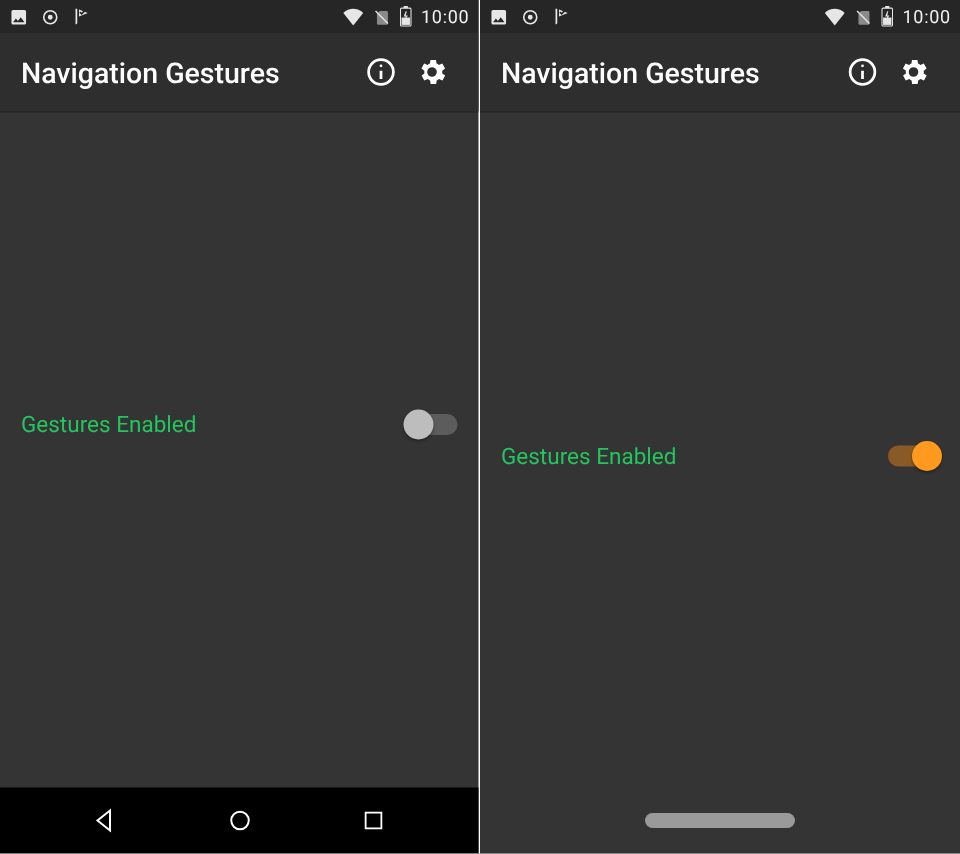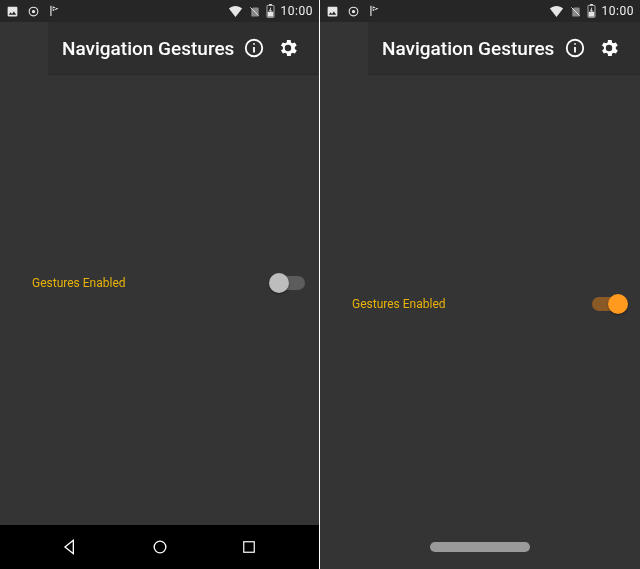--- a/index.html
+++ b/index.html
@@ -9,29 +9,29 @@
   .divider { border-right: 1px solid #fff; }
 
   
   .statusbar { height: 22px; background: #262626; display: flex; align-items: center; padding: 0 6px; color: #e6e6e6; font-size: 12px; }
   .statusbar .left { display: flex; gap: 8px; align-items: center; }
   .statusbar .spacer { flex: 1; }
   .statusbar .right { display: flex; gap: 6px; align-items: center; }
   .statusbar .clock { font-size: 12px; letter-spacing: 0.5px; color: #f2f2f2; }
 
   
-  .appbar { height: 52px; background: #2e2e2e; display: flex; align-items: center; padding: 0 14px; box-shadow: 0 1px 0 rgba(0,0,0,0.25); margin-left: 48px; }
+  .appbar { height: 52px; background: #2e2e2e; display: flex; align-items: center; padding: 0 14px; box-shadow: 0 1px 0 rgba(0,0,0,0.25); }
   .appbar .title { color: #fdfdfd; font-size: 19px; font-weight: 500; flex: 0 0 auto; }
   .appbar .grow { flex: 1; }
   .appbar .action { width: 34px; height: 34px; display: flex; align-items: center; justify-content: center; color: #fff; }
 
   
   .content { flex: 1; position: relative; }
   .row { position: absolute; left: 0; right: 0; height: 48px; display: flex; align-items: center; padding: 0 14px; }
-  .row .label { color: #eab308; font-size: 12px; flex: 1; margin-left: 18px; }
+  .row .label { color: #22c55e; font-size: 15px; flex: 1; }
   .row1 { top: 185px; }
   .row2 { top: 206px; }
 
   
   .switch { width: 34px; height: 20px; position: relative; }
   .track { position: absolute; top: 3px; left: 0; width: 34px; height: 14px; border-radius: 7px; }
   .thumb { position: absolute; top: 0; width: 20px; height: 20px; border-radius: 50%; box-shadow: 0 1px 2px rgba(0,0,0,0.4); }
   .switch.off .track { background: #5c5c5c; }
   .switch.off .thumb { background: #bdbdbd; left: -2px; }
   .switch.on .track { background: #8a5a26; }

